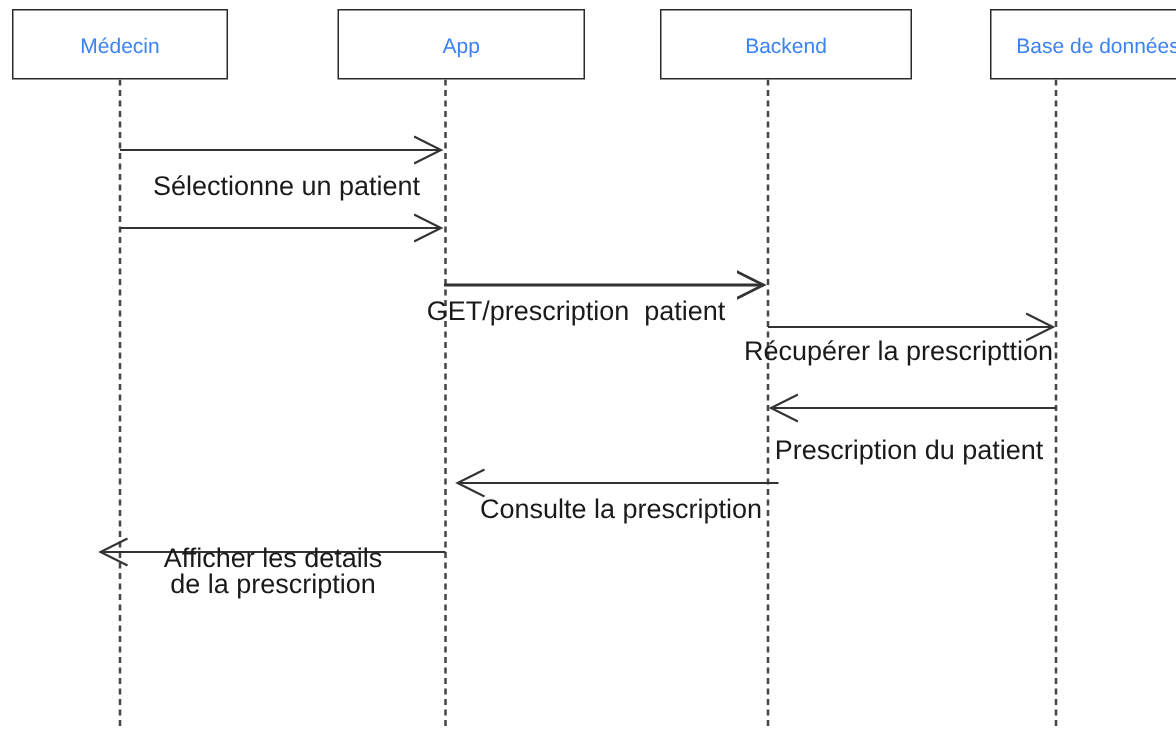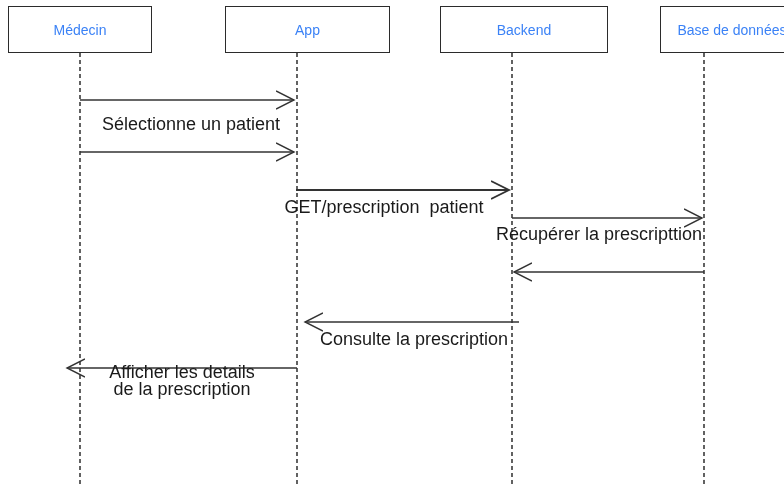--- a/index.html
+++ b/index.html
@@ -108,17 +108,18 @@
   <div class="actor-box actor-backend">
     <span class="actor-label">Backend</span>
   </div>
   <div class="actor-box actor-database">
     <span class="actor-label">Base de données</span>
   </div>
 
   <div class="msg-label msg-1">Sélectionne un patient</div>
   <div class="msg-label msg-3">GET/prescription  patient</div>
   <div class="msg-label msg-4">Récupérer la prescripttion</div>
+  <div class="msg-label msg-5">Prescription du patient</div>
   <div class="msg-label msg-6">Consulte la prescription</div>
   <div class="msg-label msg-7">Afficher les details
 de la prescription</div>
 
 </div>
 
 </body></html>

